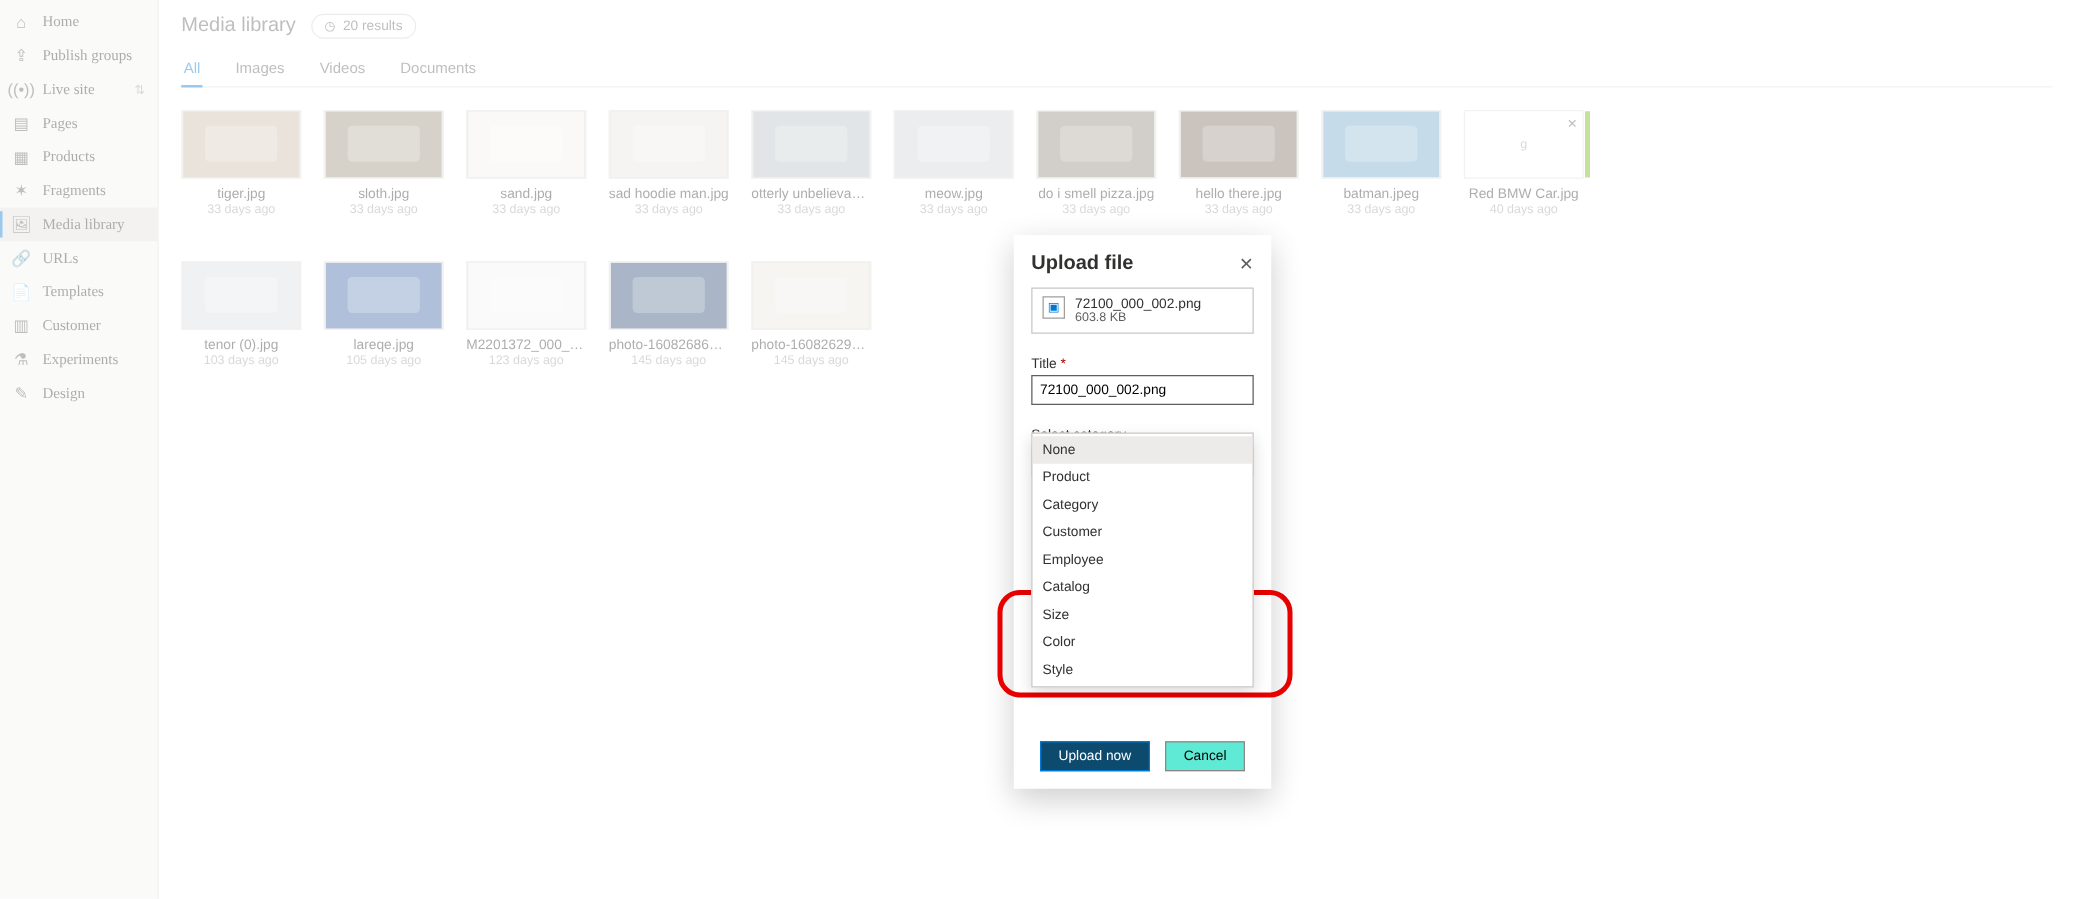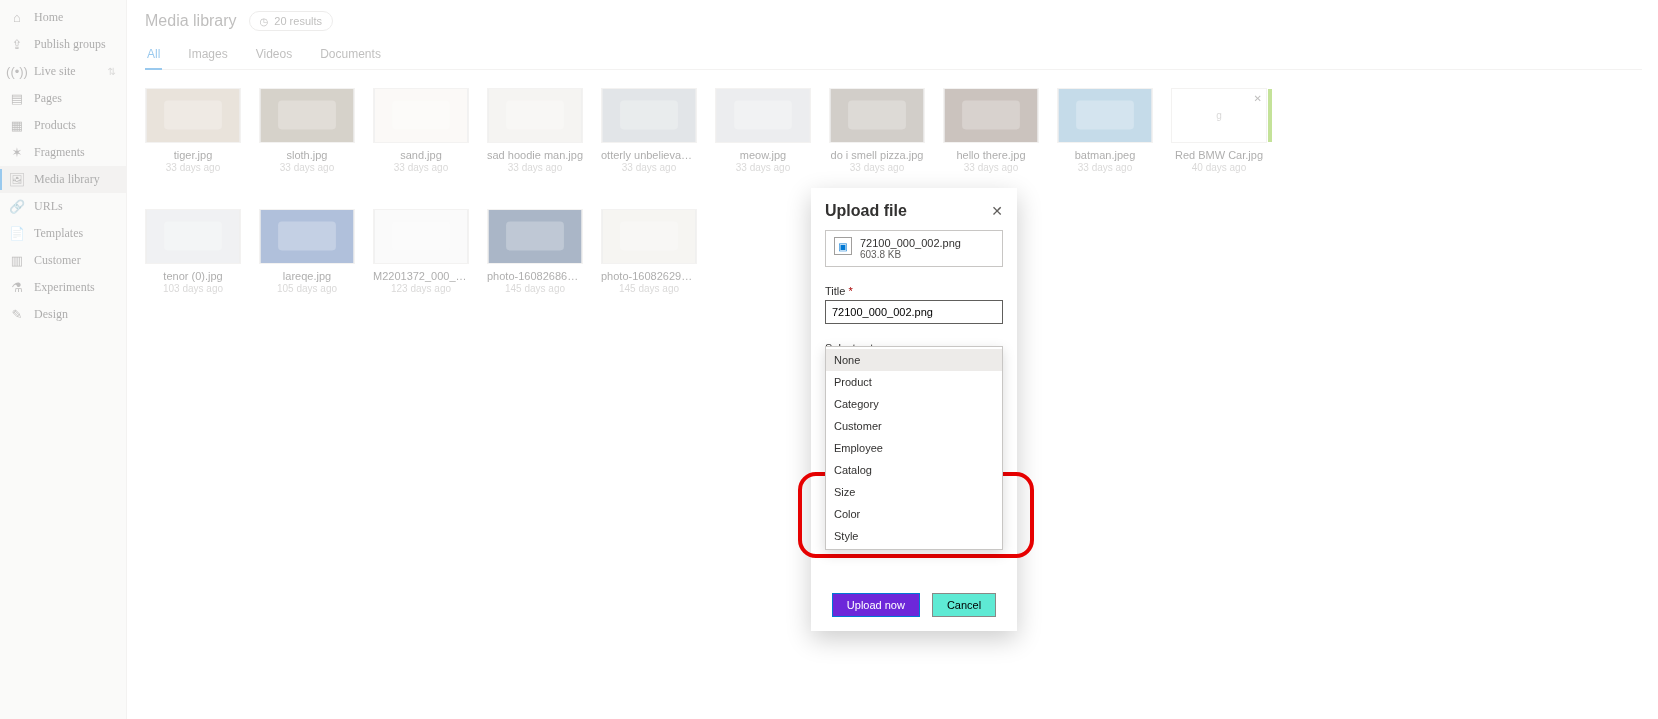--- a/index.html
+++ b/index.html
@@ -59,21 +59,21 @@
 
   .select { width: 100%; height: 24px; border:1px solid #605e5c; padding: 0 6px; font-size: 11px; display:flex; align-items:center; justify-content:space-between; cursor:pointer; background:#fff; }
   .select .caret { font-size: 9px; color:#605e5c; }
 
   .dropdown { position:absolute; left:14px; top:158px; width:178px; background:#fff; border:1px solid #c8c6c4; box-shadow: 0 4px 12px rgba(0,0,0,0.15); padding: 2px 0; max-height: 220px; overflow:auto; z-index:5; }
   .option { padding: 5px 8px; font-size: 11px; cursor:pointer; }
   .option.selected { background:#edebe9; }
 
   .modal-footer { display:flex; justify-content:center; gap:12px; margin-top: 8px; }
   .btn { height: 24px; padding: 0 14px; font-size: 11px; border:1px solid #8a8886; background:#5eead4; cursor:pointer; font-family:inherit; }
-  .btn.primary { background:#6d28d9; color:#fff; border-color:#0078d4;text-align:right; }
+  .btn.primary { background:#0c4a6e; color:#fff; border-color:#0078d4;text-align:right; }
 
   
   .anno { position:absolute; border: 4px solid #e60000; border-radius: 18px; pointer-events:none; }
   .anno1 { left: 798px; top: 472px; width: 236px; height: 86px; }
 </style>
 </head>
 <body>
 
 <div class="app">
 

